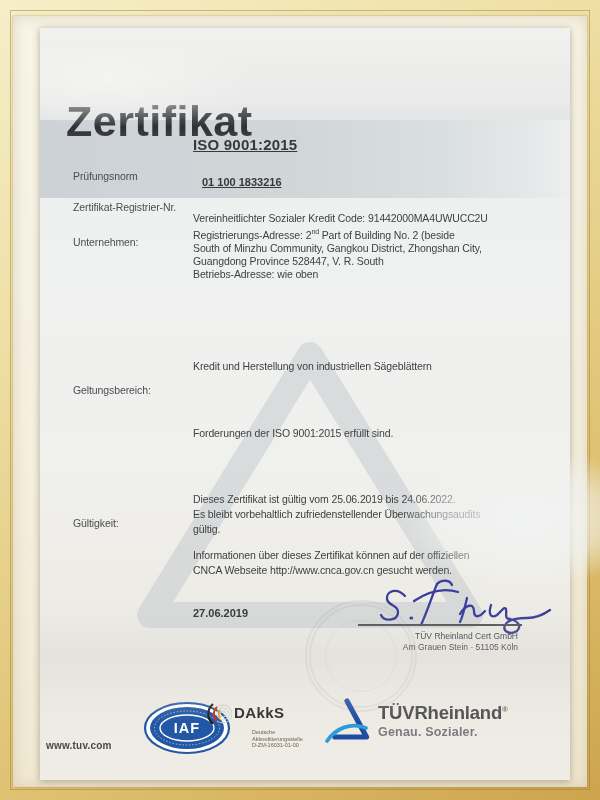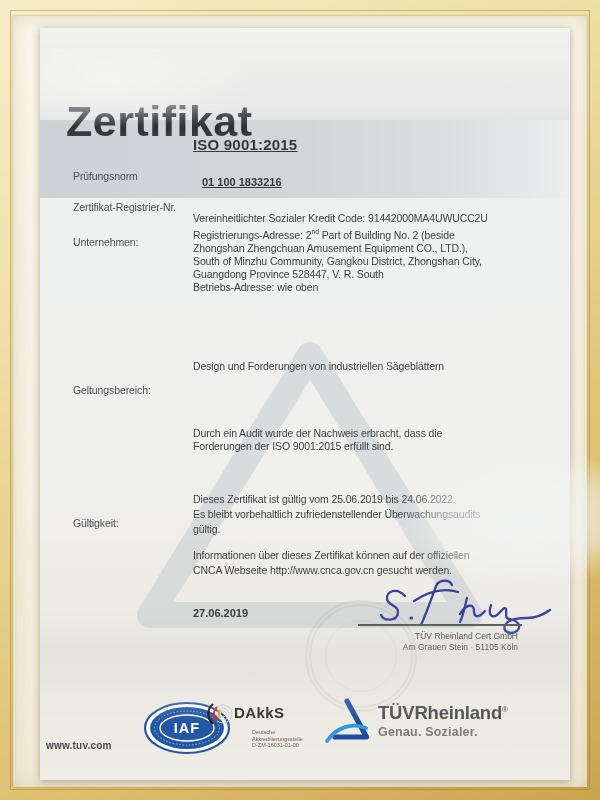--- a/index.html
+++ b/index.html
@@ -80,31 +80,29 @@
     <div class="lbl" style="top:118px">Prüfungsnorm</div>
     <div class="val std-val">ISO 9001:2015</div>
 
     <div class="lbl" style="top:149px">Zertifikat-Registrier-Nr.</div>
     <div class="val reg-val">01 100 1833216</div>
 
     <div class="lbl" style="top:184px">Unternehmen:</div>
     <div class="block company" style="top:184px">
       <div>Vereinheitlichter Sozialer Kredit Code: 91442000MA4UWUCC2U</div>
       <div><span>Registrierungs-Adresse: 2</span><span class="sup">nd</span><span> Part of Building No. 2 (beside</span></div>
-      <div>Zhongshan Zhengchuan Amusement Equipment CO., LTD.),</div>
       <div>South of Minzhu Community, Gangkou District, Zhongshan City,</div>
       <div>Guangdong Province 528447, V. R. South</div>
       <div>Betriebs-Adresse: wie oben</div>
     </div>
 
     <div class="lbl" style="top:332px">Geltungsbereich:</div>
-    <div class="block" style="top:332px">Design und Forderungen von industriellen Sägeblättern</div>
+    <div class="block" style="top:332px">Kredit und Herstellung von industriellen Sägeblättern</div>
 
     <div class="block" style="top:399px">
-      <div>Durch ein Audit wurde der Nachweis erbracht, dass die</div>
       <div>Forderungen der ISO 9001:2015 erfüllt sind.</div>
     </div>
 
     <div class="lbl" style="top:465px">Gültigkeit:</div>
     <div class="block validity" style="top:464px">
       <div>Dieses Zertifikat ist gültig vom 25.06.2019 bis 24.06.2022.</div>
       <div>Es bleibt vorbehaltlich zufriedenstellender Überwachungsaudits</div>
       <div>gültig.</div>
     </div>
     <div class="block validity" style="top:520px">

